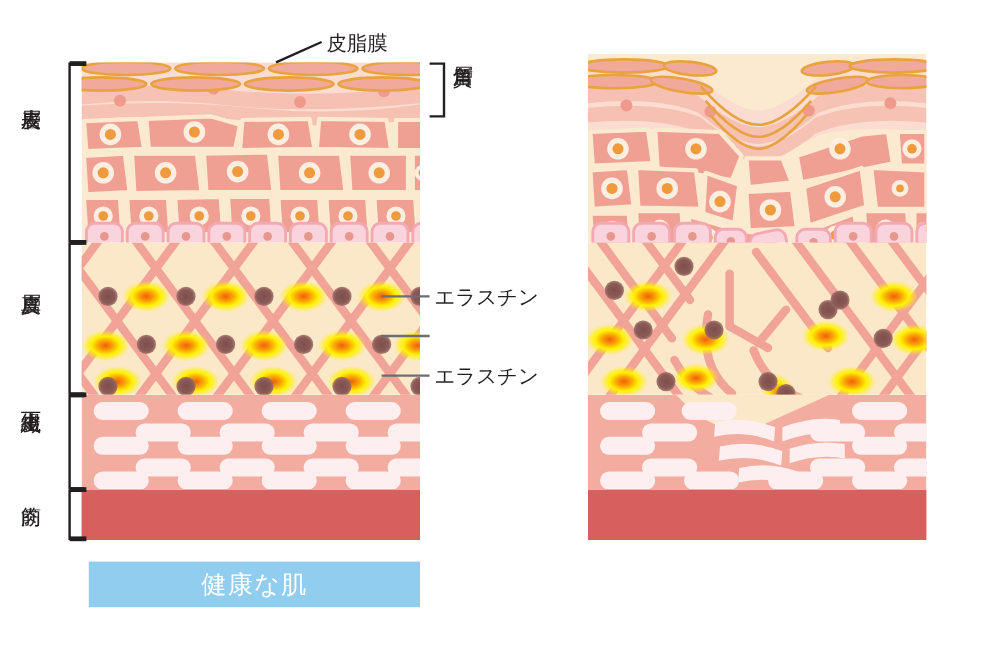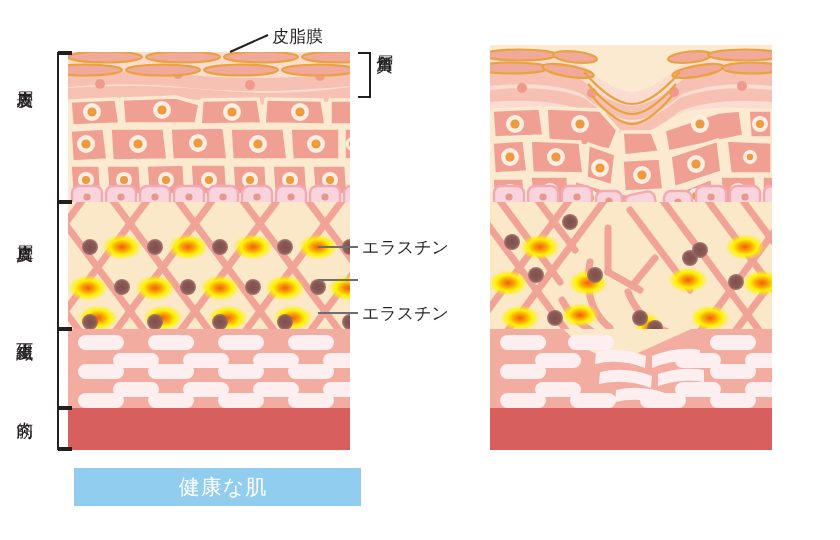--- a/index.html
+++ b/index.html
@@ -542,15 +542,15 @@
   <div class="vtext" style="left:16px;top:232px;">真皮層</div>
   <div class="vtext" style="left:16px;top:330px;">皮下組織</div>
   <div class="vtext" style="left:16px;top:409px;">筋肉</div>
 
   <div class="htext" style="left:272px;top:25px;">皮脂膜</div>
   <div class="vtext" style="left:376px;top:42px;">角質層</div>
 
   <div class="htext" style="left:362px;top:236px;">エラスチン</div>
   <div class="htext" style="left:362px;top:302px;">エラスチン</div>
 
-  <div class="caption" style="left:74px;top:468px;width:276px;height:38px;background:#91cdee;padding-left:11px;">健康な肌</div>
+  <div class="caption" style="left:74px;top:468px;width:276px;height:38px;background:#91cdee;">健康な肌</div>
 
 </div>
 
 </body></html>

